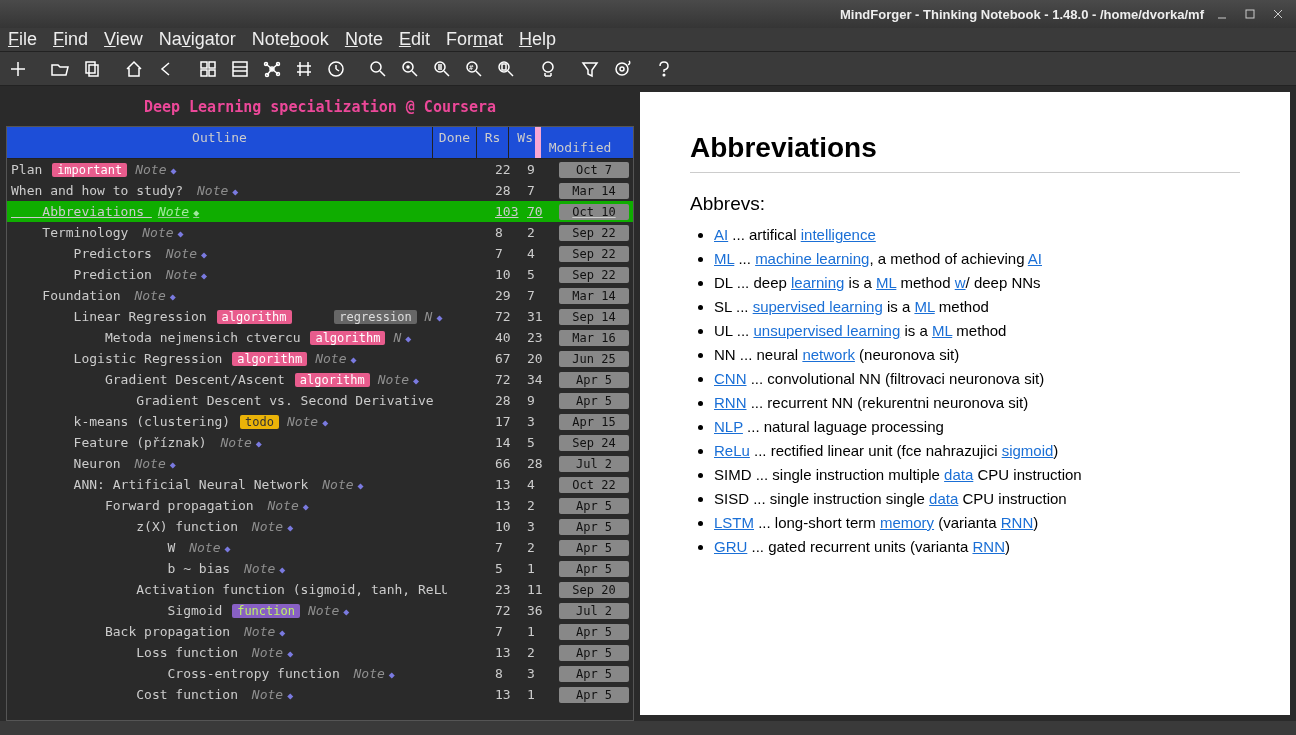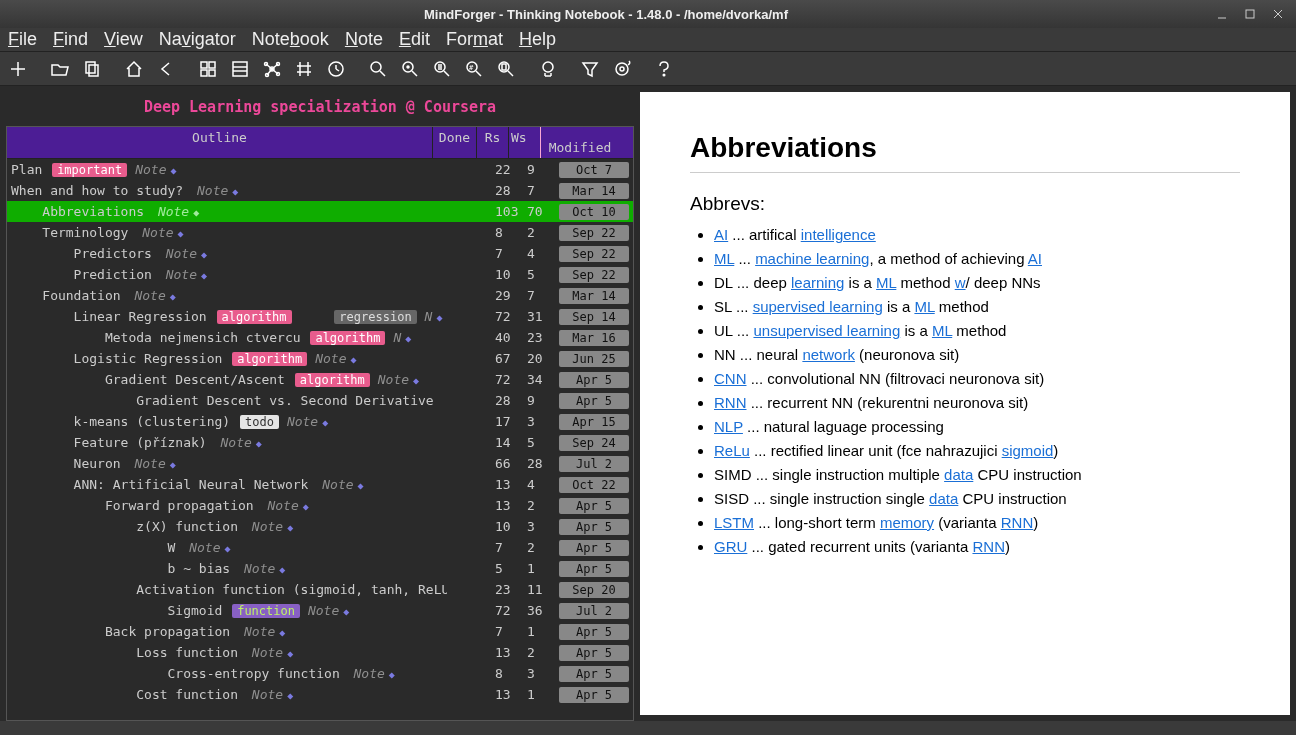--- a/index.html
+++ b/index.html
@@ -1,55 +1,55 @@
 <!DOCTYPE html>
 <html><head>
 <meta charset="utf-8">
 <style>
   * { box-sizing: border-box; margin: 0; padding: 0; }
   html, body { width: 1296px; height: 735px; background: #2a2a2a; font-family: monospace; font-size: 13px; color: #ccc; overflow: hidden; }
   .window { width: 1296px; height: 735px; display: flex; flex-direction: column; background: #3a3a3a; }
   .titlebar { height: 28px; background: linear-gradient(#4a4a4a,#353535); display: flex; align-items: center; padding: 0 8px; color: #eee; font-family: sans-serif; font-weight: bold; font-size: 13px; }
-  .titlebar .title { flex: 1; text-align: center; }
+  .titlebar .title { flex: 1; text-align: right; }
   .win-btn { width: 20px; height: 20px; margin-left: 8px; display:flex; align-items:center; justify-content:center; cursor:pointer; }
   .win-btn svg { stroke:#ccc; }
   .menubar { height: 24px; background: #3a3a3a; display: flex; align-items: center; padding: 0 8px; font-family: sans-serif; font-size: 18px; color:#eee; border-bottom:1px solid #222;}
   .menubar .menu-item { margin-right: 16px; cursor:pointer; }
   .menubar .menu-item u { text-decoration: underline; }
   .toolbar { height: 34px; background: #3a3a3a; display: flex; align-items: center; padding: 2px 4px; border-bottom:1px solid #222;}
   .tool-btn { width:28px; height:28px; margin-right:4px; display:flex; align-items:center; justify-content:center; cursor:pointer; border-radius:4px;}
   .tool-btn svg { stroke:#fff; fill:none; stroke-width:1.5;}
   .tool-sep { width:10px; }
   .body { flex:1; display:flex; overflow:hidden; background:#2a2a2a;}
   .left-pane { width:640px; display:flex; flex-direction:column; background:#2a2a2a; padding:6px 6px 0 6px;}
   .right-pane { flex:1; margin:6px 6px 6px 0; background:#fff; overflow:auto; padding: 40px 50px; color:#000; font-family: sans-serif;}
   .statusbar { height:14px; background:#3a3a3a;}
   .notebook-title { font-weight:bold; color:#ec4899; text-align:center; font-size:15px; padding:6px 0 10px 0;}
   .outline-table { flex:1; overflow:hidden; display:flex; flex-direction:column; border:1px solid #555;}
-  .table-head { display:flex; background:#4c1d95; border-bottom:1px solid #222;}
+  .table-head { display:flex; background:#1d4ed8; border-bottom:1px solid #222;}
   .col-outline { flex:1; padding:3px 4px; text-align:center; font-family:monospace; border-right:1px solid #222;}
   .col-done { width:44px; text-align:center; padding:3px 2px;border-right:1px solid #222;}
   .col-rs { width:32px; text-align:center; padding:3px 2px;border-right:1px solid #222;}
-  .col-ws { width:32px; text-align:left; padding:3px 2px;border-right:1px solid #f9a8d4;}
+  .col-ws { width:32px; text-align:right; padding:3px 2px;border-right:6px solid #f9a8d4;}
   .col-mod { width:78px; text-align:center; padding:3px 2px;margin-top:10px;}
   .col-scroll { width:14px;}
   .table-body { flex:1; overflow-y:auto; overflow-x:hidden; background:#2a2a2a;}
   .row { display:flex; height:21px; align-items:center; border-bottom:0px solid #333;}
-  .row.selected { background:#0fad00;}
+  .row.selected { background:#0fad00;text-decoration:underline;}
   .row .c-outline { flex:1; padding:0 4px; white-space:nowrap; overflow:hidden; font-family:monospace;}
   .row .c-done { width:44px;}
   .row .c-rs { width:32px; padding:0 4px; text-align:left;}
   .row .c-ws { width:32px; padding:0 4px; text-align:left;}
   .row .c-mod { width:78px; padding:2px 4px;}
   .date-pill { background:#888; color:#111; border-radius:2px; padding:0 2px; text-align:center; font-family:monospace; display:block; font-size:12px; line-height:16px;}
   .tag { padding:0 5px; border-radius:2px; font-family:monospace; font-size:12px; margin:0 2px;}
   .tag.important { background:#e85c8d; color:#fff;}
   .tag.algorithm { background:#e85c8d; color:#fff;}
   .tag.regression { background:#666; color:#ddd;margin-left:33px;}
-  .tag.todo { background:#e5e5e5; color:#333;}
+  .tag.todo { background:#eab308; color:#333;}
   .tag.function { background:#8860c4; color:#bef264;margin-top:42px;}
   .note-type { color:#8e8e8e; font-style:italic; margin-left:6px;}
   .diamond { color:#7a7ae0; font-size:10px; margin-left:4px;}
   .row.selected .note-type { color:#d0ffd0; opacity:.75;}
   .row.selected .diamond { color:#d0ffd0; opacity:.75;}
   .content h1 { font-size:28px; font-weight:bold; border-bottom:1px solid #ccc; padding-bottom:8px; margin-bottom:20px;}
   .content p { margin:8px 0; font-size:19px;}
   .content ul { margin-left:24px; font-size:15px; line-height:1.6;}
   .content a { color:#1a6fd6; text-decoration:underline;}
   

